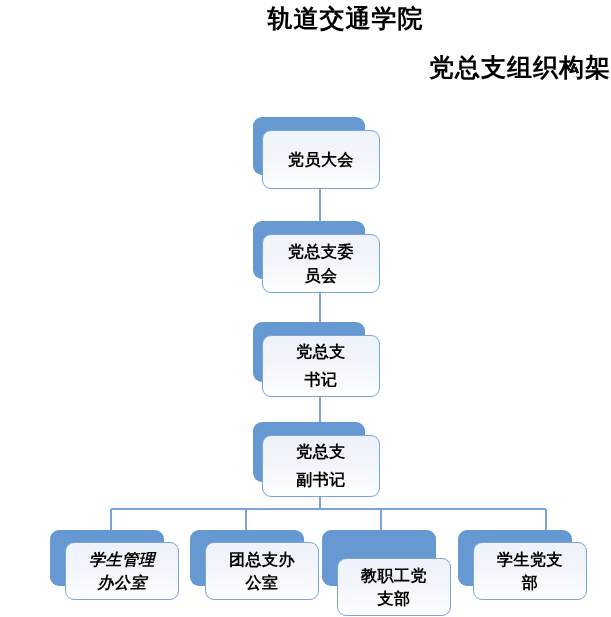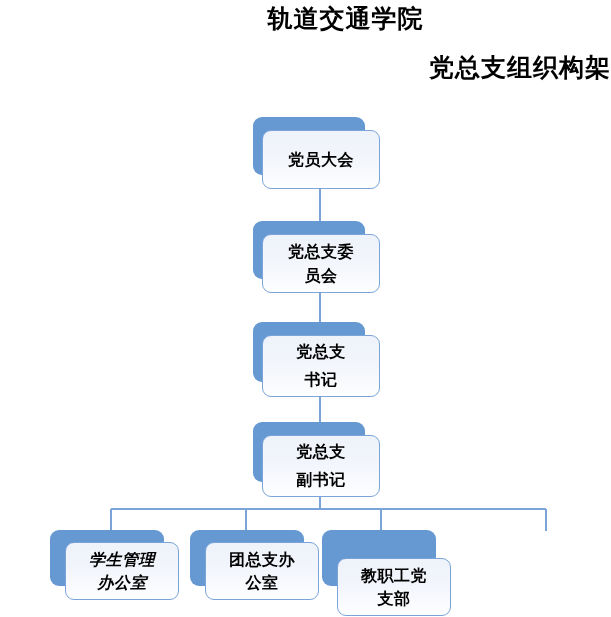--- a/index.html
+++ b/index.html
@@ -163,14 +163,21 @@
   </div>
 
   <div class="node" style="left:322px; top:530px; width:130px; height:70px;">
     <div class="shadow" style="left:0; top:0; width:114px; height:56px;"></div>
     <div class="card" style="left:15px; top:28px; width:114px; height:58px;">
       <span class="label">教职工党
 支部</span>
     </div>
   </div>
 
+  <div class="node" style="left:458px; top:530px; width:130px; height:70px;">
+    <div class="shadow" style="left:0; top:0; width:114px; height:56px;"></div>
+    <div class="card" style="left:15px; top:12px; width:114px; height:58px;">
+      <span class="label">学生党支
+部</span>
+    </div>
+  </div>
 
 </div>
 
 </body></html>

